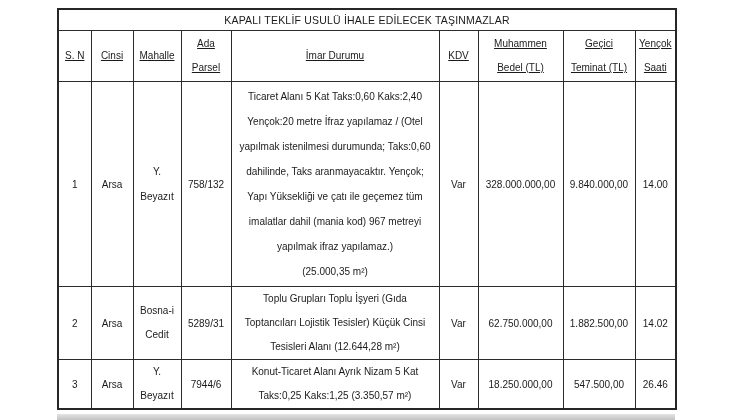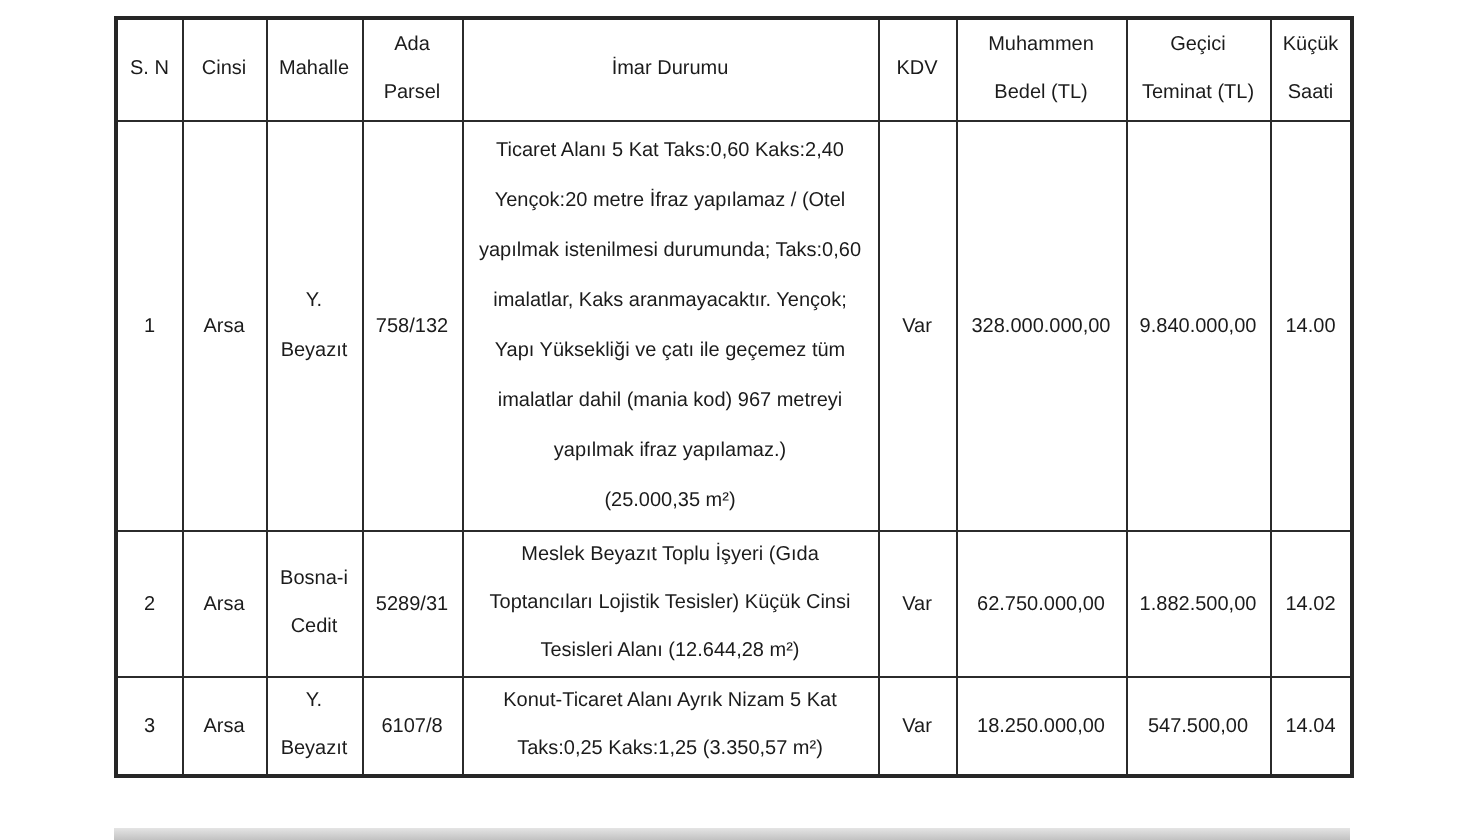--- a/index.html
+++ b/index.html
@@ -29,21 +29,21 @@
     font-size: 10px;
     padding: 0 2px;
     overflow: hidden;
     white-space: nowrap;
   }
   .title-row td {
     height: 20px;
     font-size: 10.5px;
     letter-spacing: 0.2px;
   }
-  .header-row td { height: 50px; }
+  .header-row td { height: 50px; text-decoration: underline; }
   .line { line-height: 24px; }
   .row-1 td { height: 204px; }
   .row-1 .line { line-height: 25px; }
   .row-2 td { height: 72px; }
   .row-3 td { height: 46px; }
   .cut-row {
     position: absolute;
     left: 57px;
     top: 414px;
     width: 618px;
@@ -62,20 +62,23 @@
       <col style="width:48px">
     <col style="width:50px">
       <col style="width:208px">
       <col style="width:39px">
     <col style="width:85px">
       <col style="width:72px">
       <col style="width:41px">
   </colgroup>
 
   <tbody>
+      <tr class="title-row">
+    <td colspan="9">KAPALI TEKLİF USULÜ İHALE EDİLECEK TAŞINMAZLAR</td>
+  </tr>
 
   <tr class="header-row">
     <td>
           <div class="line">S. N</div>
         </td>
     <td>
           <div class="line">Cinsi</div>
         </td>
     <td>
           <div class="line">Mahalle</div>
@@ -92,81 +95,81 @@
         </td>
     <td>
       <div class="line">Muhammen</div>
       <div class="line">Bedel (TL)</div>
     </td>
     <td>
       <div class="line">Geçici</div>
       <div class="line">Teminat (TL)</div>
     </td>
     <td>
-      <div class="line">Küçük</div>
+      <div class="line">Yençok</div>
       <div class="line">Saati</div>
     </td>
   </tr>
 
   <tr class="row-1">
     <td>1</td>
     <td>Arsa</td>
     <td>
       <div class="line">Y.</div>
       <div class="line">Beyazıt</div>
     </td>
     <td>758/132</td>
     <td>
       <div class="line">Ticaret Alanı 5 Kat Taks:0,60 Kaks:2,40</div>
       <div class="line">Yençok:20 metre İfraz yapılamaz / (Otel</div>
       <div class="line">yapılmak istenilmesi durumunda; Taks:0,60</div>
-      <div class="line">imalatlar, Kaks aranmayacaktır. Yençok;</div>
+      <div class="line">dahilinde, Taks aranmayacaktır. Yençok;</div>
       <div class="line">Yapı Yüksekliği ve çatı ile geçemez tüm</div>
       <div class="line">imalatlar dahil (mania kod) 967 metreyi</div>
       <div class="line">yapılmak ifraz yapılamaz.)</div>
       <div class="line">(25.000,35 m²)</div>
     </td>
     <td>Var</td>
     <td>328.000.000,00</td>
     <td>9.840.000,00</td>
     <td>14.00</td>
   </tr>
 
   <tr class="row-2">
     <td>2</td>
     <td>Arsa</td>
     <td>
       <div class="line">Bosna-i</div>
       <div class="line">Cedit</div>
     </td>
     <td>5289/31</td>
     <td>
-      <div class="line">Meslek Beyazıt Toplu İşyeri (Gıda</div>
+      <div class="line">Toplu Grupları Toplu İşyeri (Gıda</div>
       <div class="line">Toptancıları Lojistik Tesisler) Küçük Cinsi</div>
       <div class="line">Tesisleri Alanı (12.644,28 m²)</div>
     </td>
     <td>Var</td>
     <td>62.750.000,00</td>
     <td>1.882.500,00</td>
     <td>14.02</td>
   </tr>
 
   <tr class="row-3">
     <td>3</td>
     <td>Arsa</td>
     <td>
       <div class="line">Y.</div>
       <div class="line">Beyazıt</div>
     </td>
-    <td>6107/8</td>
+    <td>7944/6</td>
     <td>
       <div class="line">Konut-Ticaret Alanı Ayrık Nizam 5 Kat</div>
       <div class="line">Taks:0,25 Kaks:1,25 (3.350,57 m²)</div>
     </td>
     <td>Var</td>
     <td>18.250.000,00</td>
     <td>547.500,00</td>
-    <td>14.04</td>
+    <td>26.46</td>
   </tr>
 </tbody>
   </table>
 
 <div class="cut-row"></div>
 
 </body></html>

